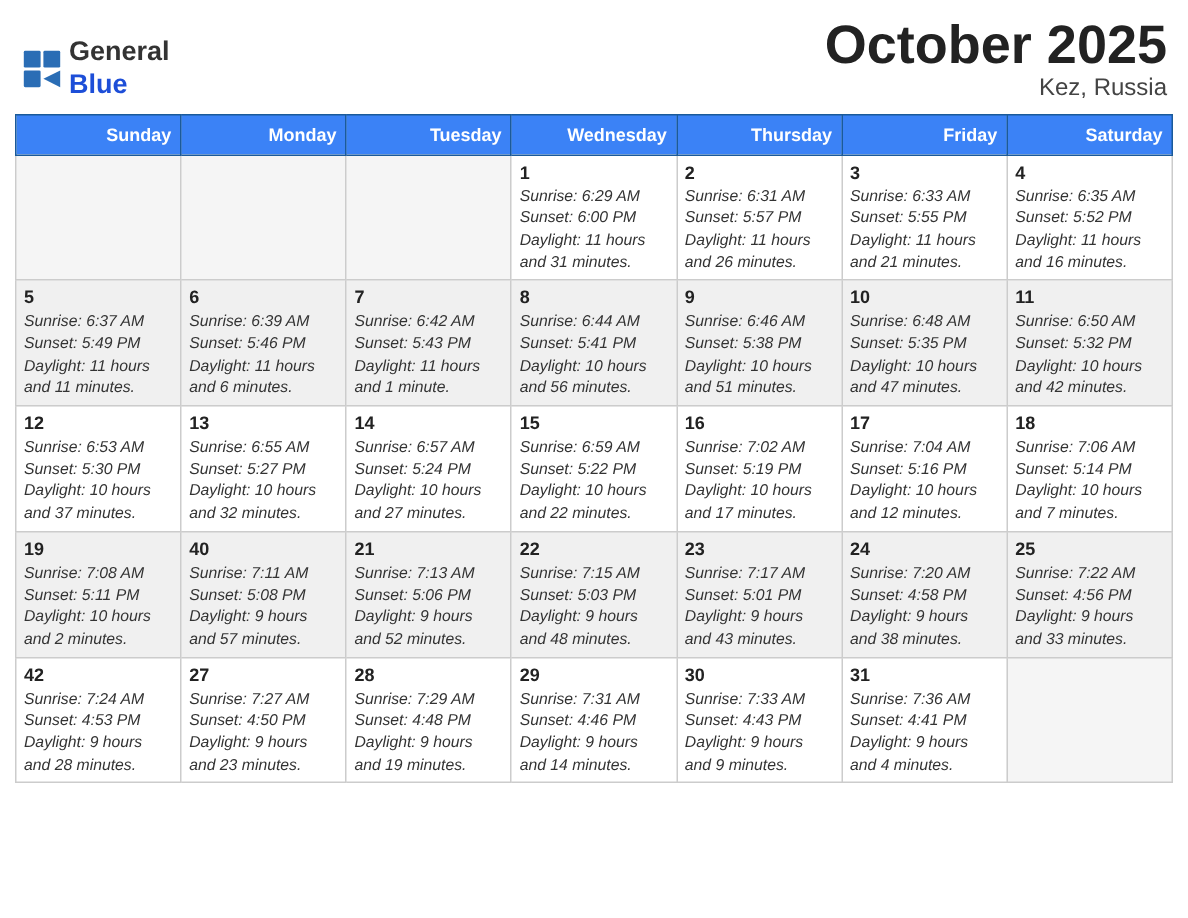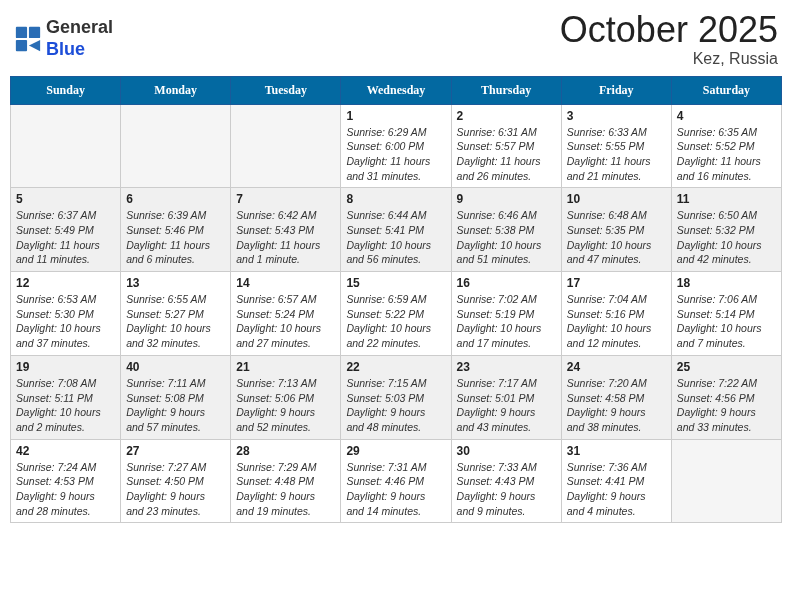--- a/index.html
+++ b/index.html
@@ -6,21 +6,21 @@
     body {
       font-family: Arial, sans-serif;
       background: #fff;
       width: 792px;
       min-height: 612px;
       padding: 10px;
     }
     .header {
       display: flex;
       justify-content: space-between;
-      align-items: center;
+      align-items: flex-end;
       margin-bottom: 8px;
       padding: 0 4px;
     }
     .logo {
       display: flex;
       align-items: center;
       gap: 4px;
     }
     .logo-text {
       font-size: 18px;
@@ -31,42 +31,41 @@
     .logo-blue { color: #1d4ed8; }
     .logo-icon {
       width: 28px;
       height: 28px;
     }
     .title-block {
       text-align: right;
     }
     .month-title {
       font-size: 36px;
-      font-weight: normal;
+      font-weight: bold;
       color: #222;
       line-height: 1.1;
     }
     .location {
       font-size: 16px;
       color: #444;
     }
     .calendar {
       width: 100%;
       border-collapse: collapse;
       font-size: 11px;
     }
     .calendar th {
-      background-color: #0369a1;
+      background-color: #3b82f6;
       color: #fff;
-      text-align: center;
+      text-align: right;
       padding: 6px 6px;
       font-size: 12px;
       font-weight: bold;
       border: 1px solid #1a5a9a;
-      font-family: Liberation Serif, serif;
     }
     .calendar td {
       vertical-align: top;
       border: 1px solid #ccc;
       padding: 4px 5px;
       width: 108px;
       min-height: 80px;
       background: #fff;
     }
     .calendar td.empty {

